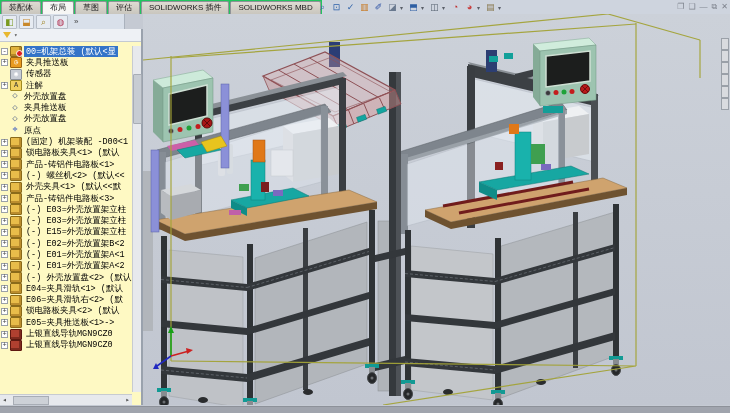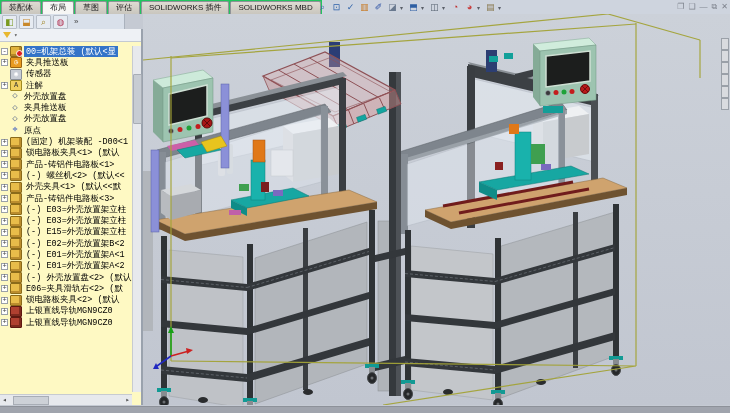--- a/index.html
+++ b/index.html
@@ -449,26 +449,36 @@
           <span class="lab">(-) E01=外壳放置架A&lt;2</span>
         </div>
         <div class="trow">
           <span class="exp">+</span>
           <span class="tic comp"></span>
           <span class="lab">(-) 外壳放置盘&lt;2&gt; (默认</span>
         </div>
         <div class="trow">
           <span class="exp">+</span>
           <span class="tic comp"></span>
+          <span class="lab">E04=夹具滑轨&lt;1&gt; (默认</span>
+        </div>
+        <div class="trow">
+          <span class="exp">+</span>
+          <span class="tic comp"></span>
           <span class="lab">E06=夹具滑轨右&lt;2&gt; (默</span>
         </div>
         <div class="trow">
           <span class="exp">+</span>
           <span class="tic comp"></span>
           <span class="lab">锁电路板夹具&lt;2&gt; (默认</span>
+        </div>
+        <div class="trow">
+          <span class="exp">+</span>
+          <span class="tic comp"></span>
+          <span class="lab">E05=夹具推送板&lt;1&gt;-&gt;</span>
         </div>
         <div class="trow">
           <span class="exp">+</span>
           <span class="tic rail"></span>
           <span class="lab">上银直线导轨MGN9CZ0</span>
         </div>
         <div class="trow">
           <span class="exp">+</span>
           <span class="tic rail"></span>
           <span class="lab">上银直线导轨MGN9CZ0</span>

